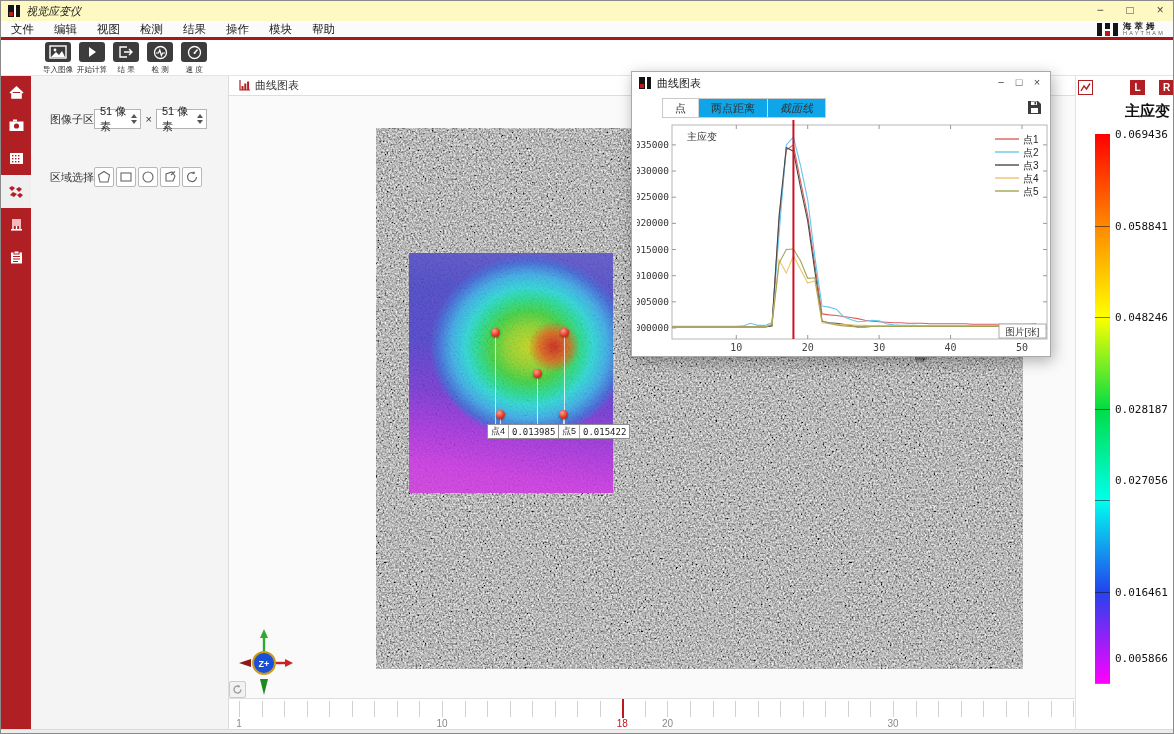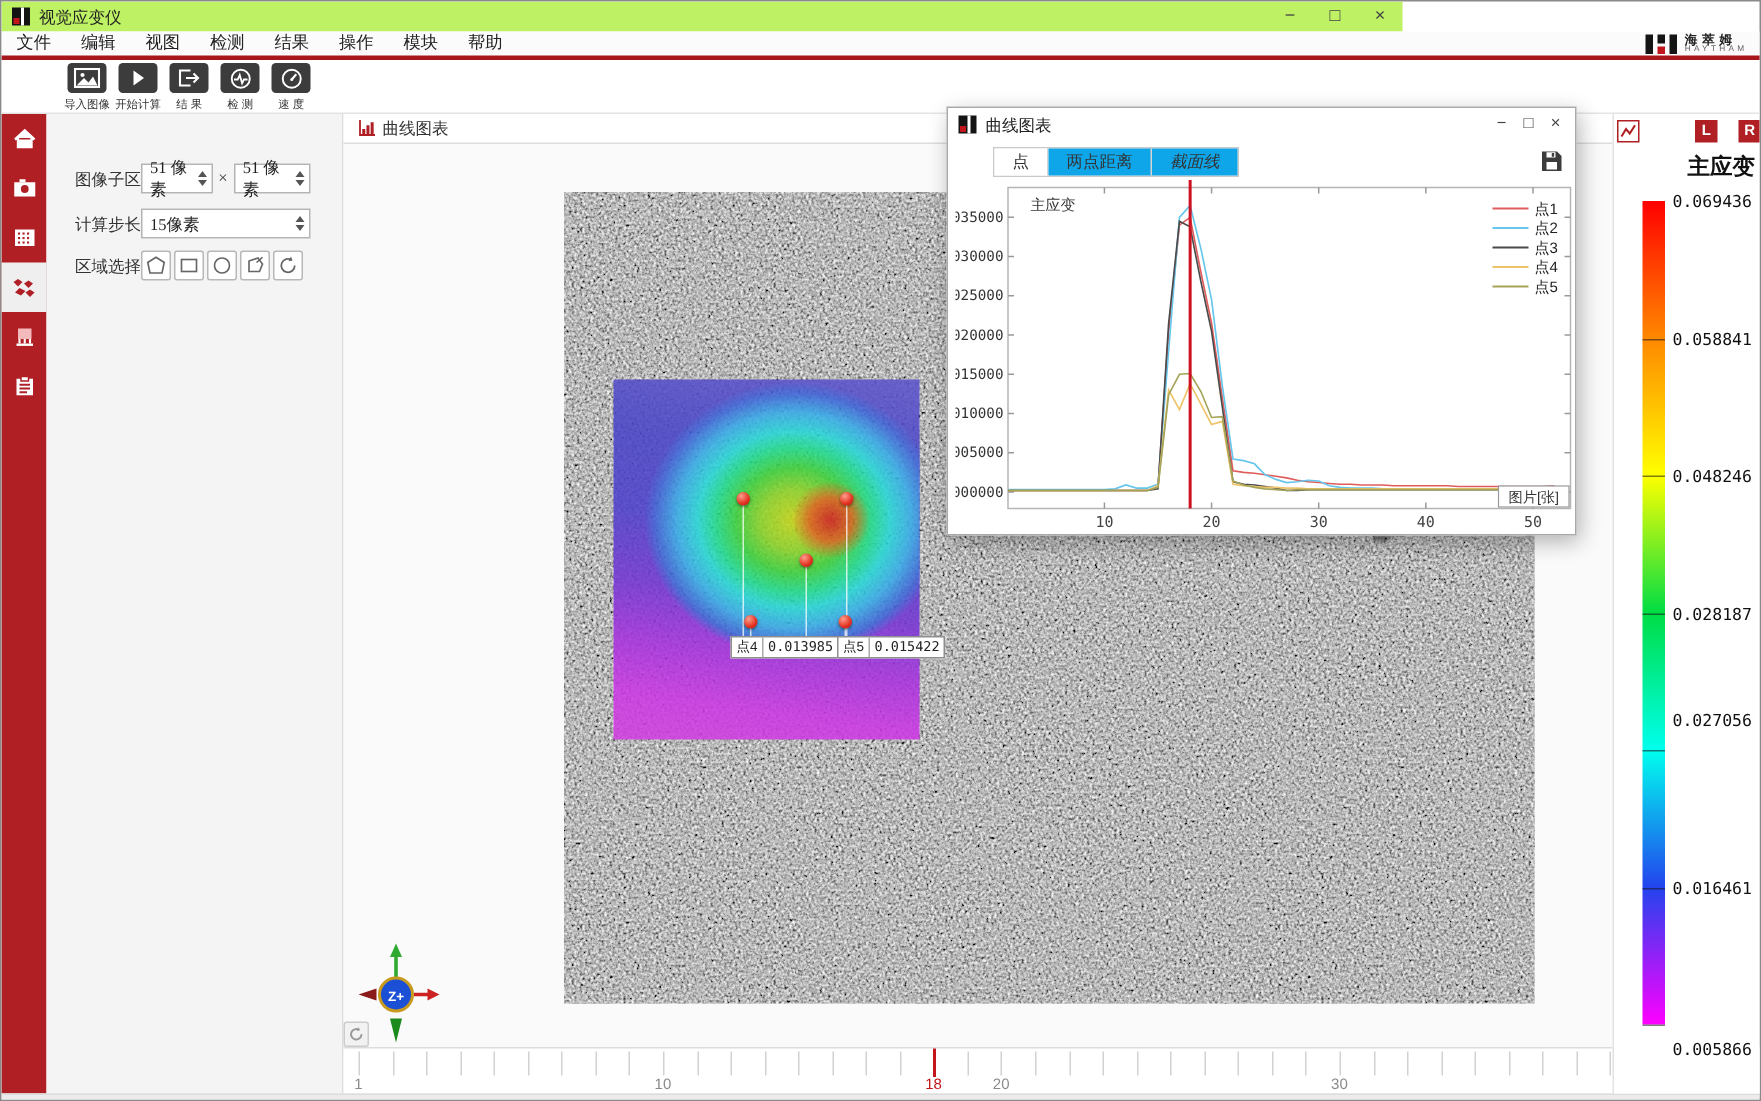--- a/index.html
+++ b/index.html
@@ -1,21 +1,21 @@
 <!DOCTYPE html>
 <html><head>
 <meta charset="utf-8">
 <style>
   * { margin:0; padding:0; box-sizing:border-box; }
   body { font-family:"Liberation Sans", sans-serif; background:#d8d8d8; }
   #app { position:relative; width:1174px; height:734px; background:#fff; border:1px solid #8a8a8a; overflow:hidden; font-family:"Liberation Sans", sans-serif; }
   .abs { position:absolute; }
 
   
-  .titlebar { left:0; top:0; width:934px; height:20px; background:#bef264; display:flex; align-items:center; }
+  .titlebar { left:0; top:0; width:1174px; height:20px; background:#fef9c3; display:flex; align-items:center;font-style:italic; }
   .mini-logo { position:relative; width:12px; height:12px; background:#141414; margin:0 6px 0 7px; flex:0 0 auto; }
   .mini-logo::before { content:""; position:absolute; left:6px; top:0; width:2px; height:12px; background:#fff; }
   .mini-logo::after { content:""; position:absolute; left:1px; bottom:1px; width:4px; height:4px; background:#c3161c; }
   .app-title { font-size:11px; color:#222; }
   .doc-title { position:absolute; left:0; right:0; text-align:center; font-size:11px; color:#333; }
   .win-controls { margin-left:auto; display:flex; }
   .win-btn { width:30px; height:20px; text-align:center; line-height:18px; font-size:12px; color:#444; }
 
   
   .menubar { left:0; top:20px; width:1174px; height:16px; background:#fbfbfb; display:flex; align-items:center; }
@@ -40,21 +40,21 @@
   .tool-label { font-size:8px; color:#333; margin-top:2px; white-space:nowrap; transform:scale(.95); }
 
   
   .sidebar { left:0; top:75px; width:30px; height:653px; background:#b01f24; }
   .side-item { width:30px; height:33px; display:flex; align-items:center; justify-content:center; }
   .side-item.active { background:#f0eff0; }
 
   
   .left-panel { left:30px; top:75px; width:198px; height:653px; background:#f4f4f4; border-right:1px solid #dcdcdc; }
   .panel-header { height:24px; line-height:24px; padding-left:10px; font-size:12px; color:#333; background:#fafafa; border-bottom:1px solid #e6e6e6; }
-  .field-row { position:absolute; left:0; width:176px; display:flex; align-items:center;font-family:Liberation Serif, serif; }
+  .field-row { position:absolute; left:0; width:176px; display:flex; align-items:center; }
   .field-label { font-size:11px; color:#333; width:44px; margin-left:19px; white-space:nowrap; }
   .spinbox { height:20px; background:#fff; border:1px solid #b4b4b4; display:flex; align-items:center; font-size:11px; color:#222; position:relative; }
   .spin-val { padding-left:5px; flex:1; }
   .spin-arrows { width:12px; height:100%; display:flex; flex-direction:column; align-items:center; justify-content:center; gap:2px; }
   .spin-arrows i { width:0; height:0; border-left:3px solid transparent; border-right:3px solid transparent; display:block; }
   .spin-up { border-bottom:4px solid #555; }
   .spin-down { border-top:4px solid #555; }
   .times { font-size:11px; color:#333; margin:0 4px; }
   .region-btn { width:20px; height:20px; background:#fff; border:1px solid #b8b8b8; border-radius:2px; margin-right:2px; display:flex; align-items:center; justify-content:center; }
 
@@ -263,30 +263,20 @@
       <span class="spinbox" style="width:52px;">
         <span class="spin-val">51 像素</span>
         <span class="spin-arrows">
             <i class="spin-up"></i>
             <i class="spin-down"></i>
           </span>
       </span>
       <span class="times">×</span>
       <span class="spinbox" style="width:56px;">
         <span class="spin-val">51 像素</span>
-        <span class="spin-arrows">
-            <i class="spin-up"></i>
-            <i class="spin-down"></i>
-          </span>
-      </span>
-    </div>
-    <div class="field-row" style="top:63px;">
-      <span class="field-label">计算步长</span>
-      <span class="spinbox" style="width:126px;">
-        <span class="spin-val">15像素</span>
         <span class="spin-arrows">
             <i class="spin-up"></i>
             <i class="spin-down"></i>
           </span>
       </span>
     </div>
     <div class="field-row" style="top:91px;">
       <span class="field-label">区域选择</span>
       <span class="region-btn">
         <svg width="14" height="14" viewBox="0 0 14 14">
@@ -463,21 +453,21 @@
         <div class="cb-label" style="top: 143.5px;">0.058841</div>
         <div class="cb-tick" style="top: 149.5px;"></div>
         <div class="cb-label" style="top: 235px;">0.048246</div>
         <div class="cb-tick" style="top: 241px;"></div>
         <div class="cb-label" style="top: 326.5px;">0.028187</div>
         <div class="cb-tick" style="top: 332.5px;"></div>
         <div class="cb-label" style="top: 398px;">0.027056</div>
         <div class="cb-tick" style="top: 424px;"></div>
         <div class="cb-label" style="top: 509.5px;">0.016461</div>
         <div class="cb-tick" style="top: 515.5px;"></div>
-        <div class="cb-label" style="top: 617px;">0.005866</div>
+        <div class="cb-label" style="top: 576px;">0.005866</div>
         <div class="cb-tick" style="top: 607px;"></div>
       </div>
   </div>
 
   <div class="abs chart-win">
     <div class="cw-titlebar">
       <span class="mini-logo"></span>
       <span class="cw-title">曲线图表</span>
       <span class="cw-controls">
         <span class="cw-btn">−</span>

